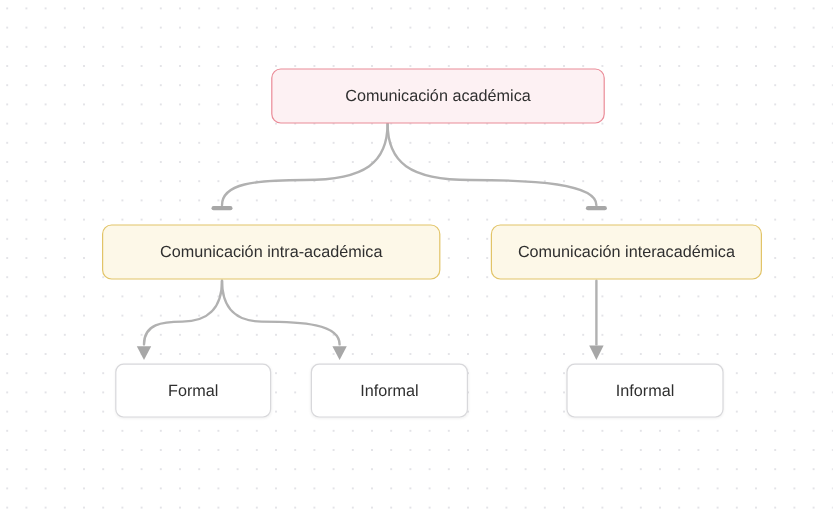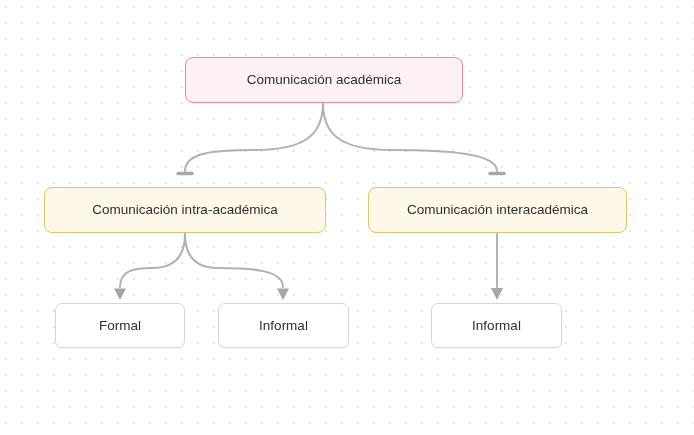--- a/index.html
+++ b/index.html
@@ -29,20 +29,21 @@
     display: flex;
     flex-direction: column;
     align-items: center;
     justify-content: center;
     text-align: center;
     font-size: 13.5px;
     color: #2f2f2f;
     border-radius: 8px;
     line-height: 20px;
     white-space: nowrap;
+    margin-left: 41px;
   }
   .node.pink {
     background: #fdf1f3;
     border: 1.8px solid #ea8b97;
   }
   .node.yellow {
     background: #fdf8e8;
     border: 1.8px solid #e2c468;
   }
   .node.plain {
@@ -91,21 +92,21 @@
   </svg>
 
   <div class="node pink" style="left:185px; top:57px; width:278px; height:46px;">
     <div>Comunicación académica</div>
   </div>
 
   <div class="node yellow" style="left:44px; top:187px; width:282px; height:46px;">
     <div>Comunicación intra-académica</div>
   </div>
 
-  <div class="node yellow" style="left:368px; top:187px; width:259px; height:46px;">
+  <div class="node yellow" style="left:368px; top:187px; width:226px; height:46px;">
     <div>Comunicación interacadémica</div>
   </div>
 
   <div class="node plain" style="left:55px; top:303px; width:130px; height:45px;">
     <div>Formal</div>
   </div>
 
   <div class="node plain" style="left:218px; top:303px; width:131px; height:45px;">
     <div>Informal</div>
   </div>

